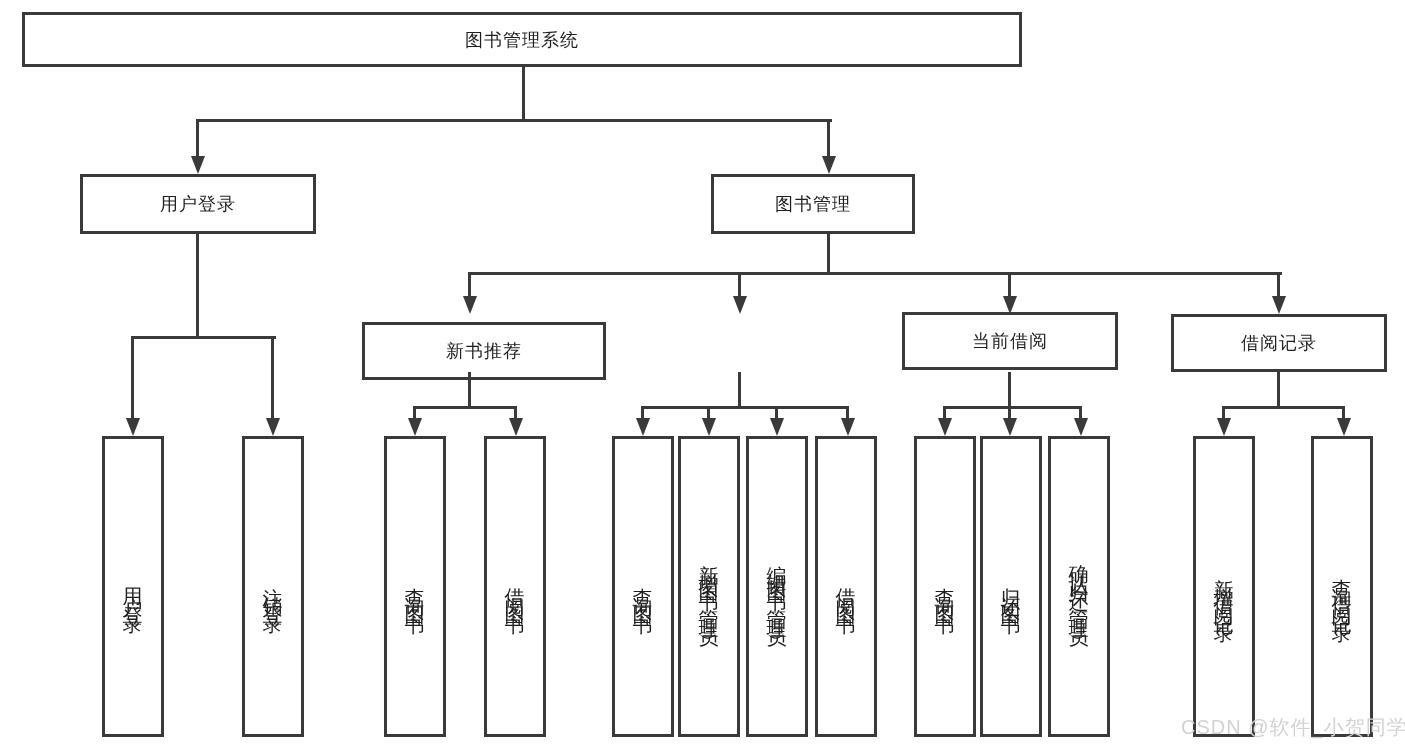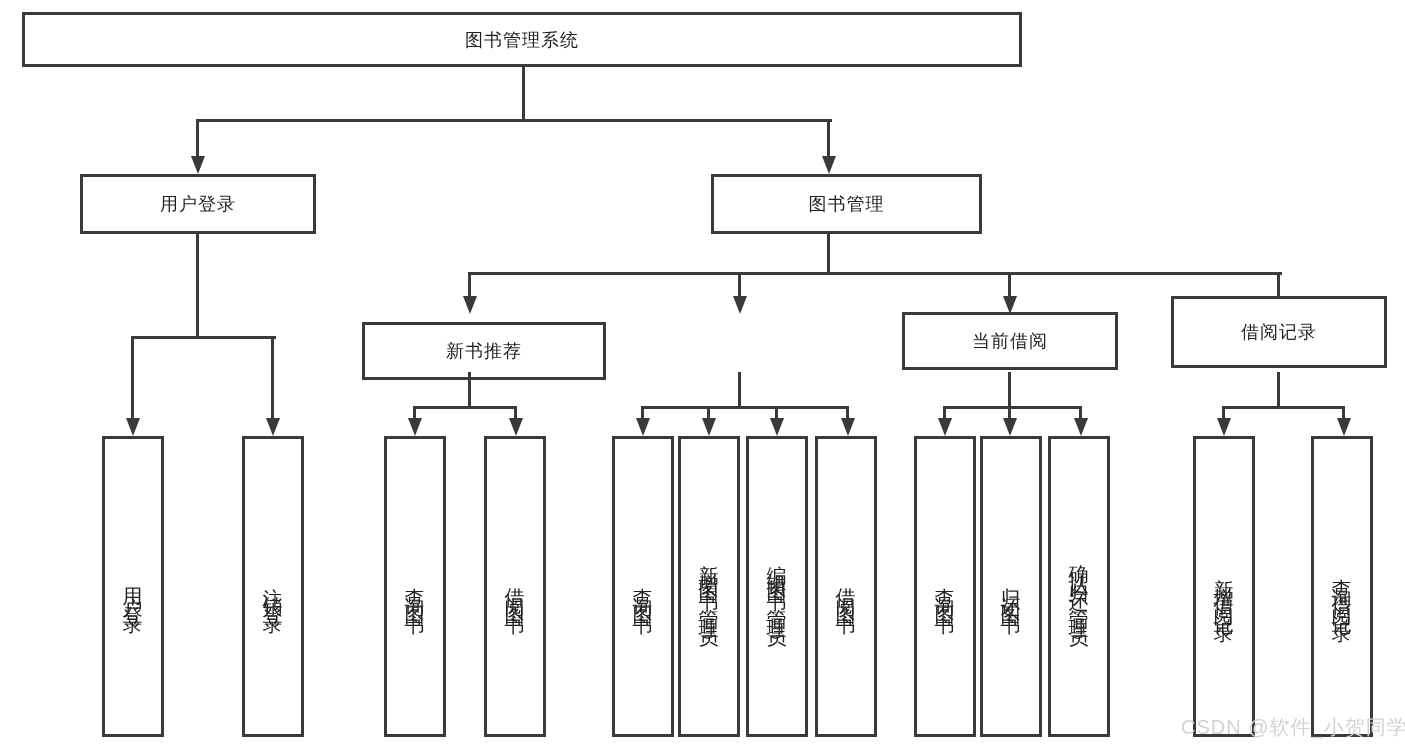--- a/index.html
+++ b/index.html
@@ -74,21 +74,21 @@
   <div class="line" style="left:522px; top:67px; width:3px; height:52px;"></div>
   <div class="line" style="left:196px; top:119px; width:636px; height:3px;"></div>
   <div class="line" style="left:196px; top:119px; width:3px; height:37px;"></div>
   <div class="arrow" style="left:191px; top:156px;"></div>
   <div class="line" style="left:827px; top:119px; width:3px; height:37px;"></div>
   <div class="arrow" style="left:822px; top:156px;"></div>
 
   <div class="box" style="left:80px; top:174px; width:236px; height:60px;">
     <span>用户登录</span>
   </div>
-  <div class="box" style="left:711px; top:174px; width:271px; height:60px;">
+  <div class="box" style="left:711px; top:174px; width:204px; height:60px;">
     <span>图书管理</span>
   </div>
 
   <div class="line" style="left:196px; top:234px; width:3px; height:102px;"></div>
   <div class="line" style="left:131px; top:336px; width:145px; height:3px;"></div>
   <div class="line" style="left:131px; top:336px; width:3px; height:82px;"></div>
   <div class="arrow" style="left:126px; top:418px;"></div>
   <div class="line" style="left:271px; top:336px; width:3px; height:82px;"></div>
   <div class="arrow" style="left:266px; top:418px;"></div>
 
@@ -102,21 +102,21 @@
   <div class="arrow" style="left:1003px; top:296px;"></div>
   <div class="line" style="left:1277px; top:272px; width:3px; height:24px;"></div>
   <div class="arrow" style="left:1272px; top:296px;"></div>
 
   <div class="box" style="left:362px; top:322px; width:244px; height:58px;">
     <span>新书推荐</span>
   </div>
   <div class="box" style="left:902px; top:312px; width:216px; height:58px;">
     <span>当前借阅</span>
   </div>
-  <div class="box" style="left:1171px; top:296px; width:216px; height:72px;">
+  <div class="box" style="left:1171px; top:314px; width:216px; height:58px;">
     <span>借阅记录</span>
   </div>
 
   <div class="line" style="left:468px; top:372px; width:3px; height:34px;"></div>
   <div class="line" style="left:413px; top:406px; width:104px; height:3px;"></div>
   <div class="line" style="left:413px; top:406px; width:3px; height:12px;"></div>
   <div class="arrow" style="left:408px; top:418px;"></div>
   <div class="line" style="left:514px; top:406px; width:3px; height:12px;"></div>
   <div class="arrow" style="left:509px; top:418px;"></div>
 

